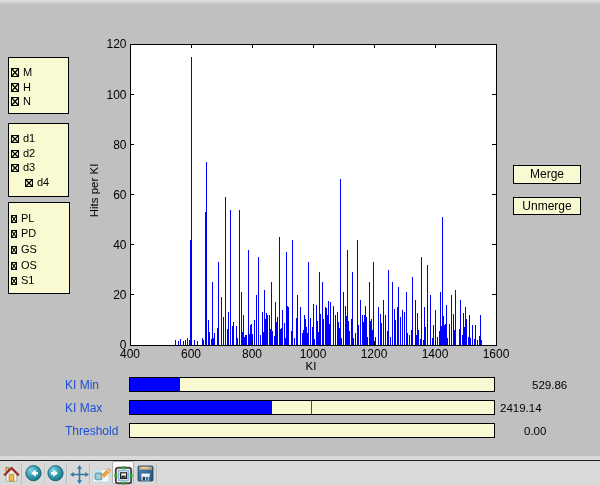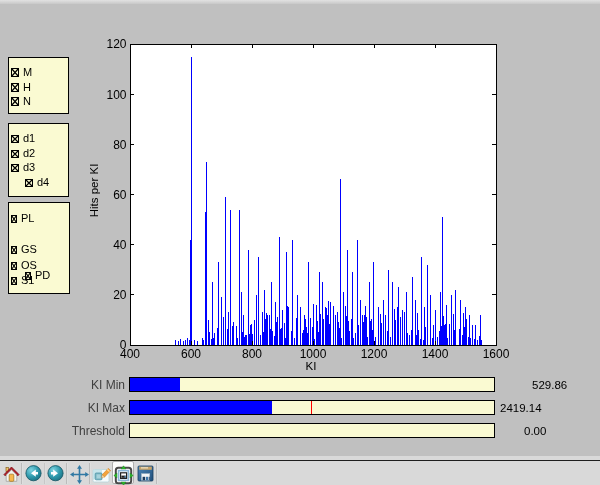--- a/index.html
+++ b/index.html
@@ -4,21 +4,21 @@
 html,body { width:600px; height:485px; background:#c0c0c0; overflow:hidden;
   font-family:"Liberation Sans",sans-serif; }
 #fig { position:absolute; left:0; top:0; width:600px; height:456px; background:#c0c0c0; }
 #topstrip { position:absolute; left:0; top:0; width:600px; height:4px;
   background:linear-gradient(#e2e2e2,#c8c8c8); }
 .ybox { position:absolute; background:#fafad2; border:1px solid #000; }
 .cb { position:absolute; font-size:11px; color:#000; white-space:nowrap; }
 .cb svg { vertical-align:-1px; margin-right:4px; }
 .btn { position:absolute; background:#fafad2; border:1px solid #000; color:#000;
   font-size:12px; text-align:center; }
-.slab { position:absolute; font-size:12px; color:#404040; text-align:right; width:60px; }
+.slab { position:absolute; font-size:12px; color:#1d4ed8; text-align:left; width:60px; }
 .sbar { position:absolute; left:129px; width:366px; height:15px; background:#fafad2;
   border:1px solid #000; }
 .sfill { position:absolute; left:0; top:0; bottom:0; background:#0000ff; }
 .sval { position:absolute; left:500px; font-size:11.5px; color:#000; }
 #toolbar { position:absolute; left:0; top:456px; width:600px; height:29px; background:#d9d9d9; }
 #tbline { position:absolute; left:0; top:3.5px; width:600px; height:1.5px; background:#1e1e1e; }
 .sep { position:absolute; top:7px; width:2px; height:21px;
   background:linear-gradient(90deg,#aaa,#f0f0f0); }
 .ticon { position:absolute; top:9px; }
 </style></head>
@@ -106,34 +106,36 @@
         <path d="M0.5 0.5 L7.5 7.5 M7.5 0.5 L0.5 7.5" stroke="#000" stroke-width="1.2"></path>
       </svg>d3</div><div class="cb" style="left:25px; top:175.5px;"><svg width="8" height="8">
         <rect x="0.5" y="0.5" width="7" height="7" fill="#fafad2" stroke="#000" stroke-width="1"></rect>
         <path d="M0.5 0.5 L7.5 7.5 M7.5 0.5 L0.5 7.5" stroke="#000" stroke-width="1.2"></path>
       </svg>d4</div>
 
 <div class="ybox" style="left:8px; top:202px; width:62px; height:92px;"></div>
 <div class="cb" style="left:11px; top:211.5px;"><svg width="6" height="8">
         <rect x="0.5" y="0.5" width="5" height="7" fill="#fafad2" stroke="#000" stroke-width="1"></rect>
         <path d="M0.5 0.5 L5.5 7.5 M5.5 0.5 L0.5 7.5" stroke="#000" stroke-width="1.2"></path>
-      </svg>PL</div><div class="cb" style="left:25px; top:227.3px;margin-top:42px;"><svg width="6" height="8">
+      </svg>PL</div><div class="cb" style="left:11px; top:227.3px;"><svg width="6" height="8">
         <rect x="0.5" y="0.5" width="5" height="7" fill="#fafad2" stroke="#000" stroke-width="1"></rect>
         <path d="M0.5 0.5 L5.5 7.5 M5.5 0.5 L0.5 7.5" stroke="#000" stroke-width="1.2"></path>
       </svg>PD</div><div class="cb" style="left:11px; top:243px;"><svg width="6" height="8">
         <rect x="0.5" y="0.5" width="5" height="7" fill="#fafad2" stroke="#000" stroke-width="1"></rect>
         <path d="M0.5 0.5 L5.5 7.5 M5.5 0.5 L0.5 7.5" stroke="#000" stroke-width="1.2"></path>
       </svg>GS</div><div class="cb" style="left:11px; top:258.5px;"><svg width="6" height="8">
         <rect x="0.5" y="0.5" width="5" height="7" fill="#fafad2" stroke="#000" stroke-width="1"></rect>
         <path d="M0.5 0.5 L5.5 7.5 M5.5 0.5 L0.5 7.5" stroke="#000" stroke-width="1.2"></path>
       </svg>OS</div><div class="cb" style="left:11px; top:274px;"><svg width="6" height="8">
         <rect x="0.5" y="0.5" width="5" height="7" fill="#fafad2" stroke="#000" stroke-width="1"></rect>
         <path d="M0.5 0.5 L5.5 7.5 M5.5 0.5 L0.5 7.5" stroke="#000" stroke-width="1.2"></path>
       </svg>S1</div>
 
+<div class="btn" style="left:513px; top:165px; width:68px; height:19px; line-height:17px;">Merge</div>
+<div class="btn" style="left:513px; top:197px; width:68px; height:18px; line-height:16px;">Unmerge</div>
 
 
 <div class="slab" style="left:65px; top:378px;">KI Min</div>
 <div class="sbar" style="top:377px;">
       <div class="sfill" style="width:50px;"></div>
     </div>
 <div class="sval" style="top:379px;padding-left:32px;">529.86</div>
 
 <div class="slab" style="left:65px; top:401px;">KI Max</div>
 <div class="sbar" style="top:400px;">

